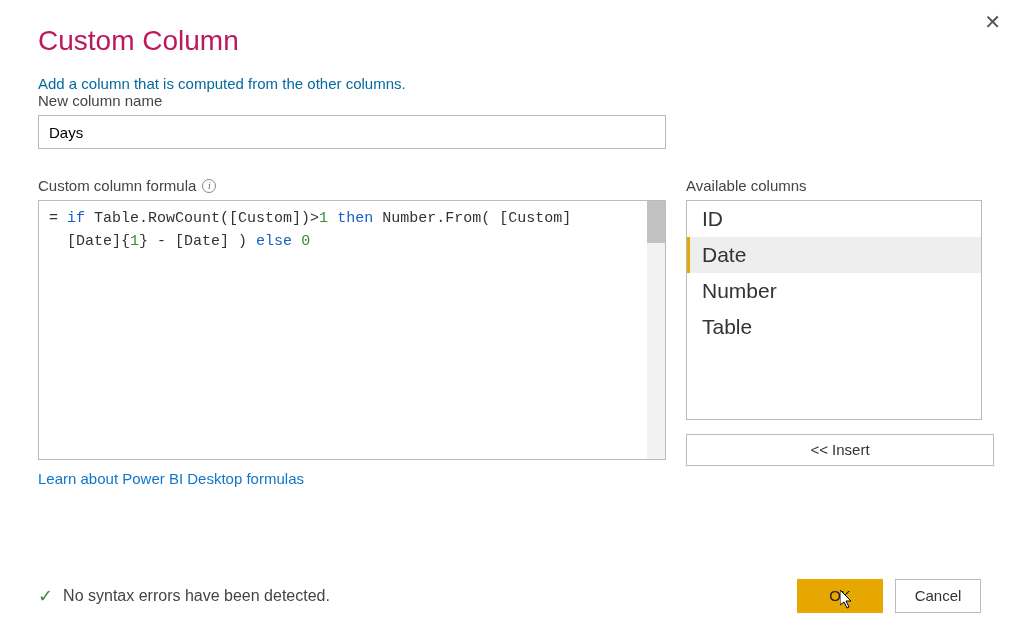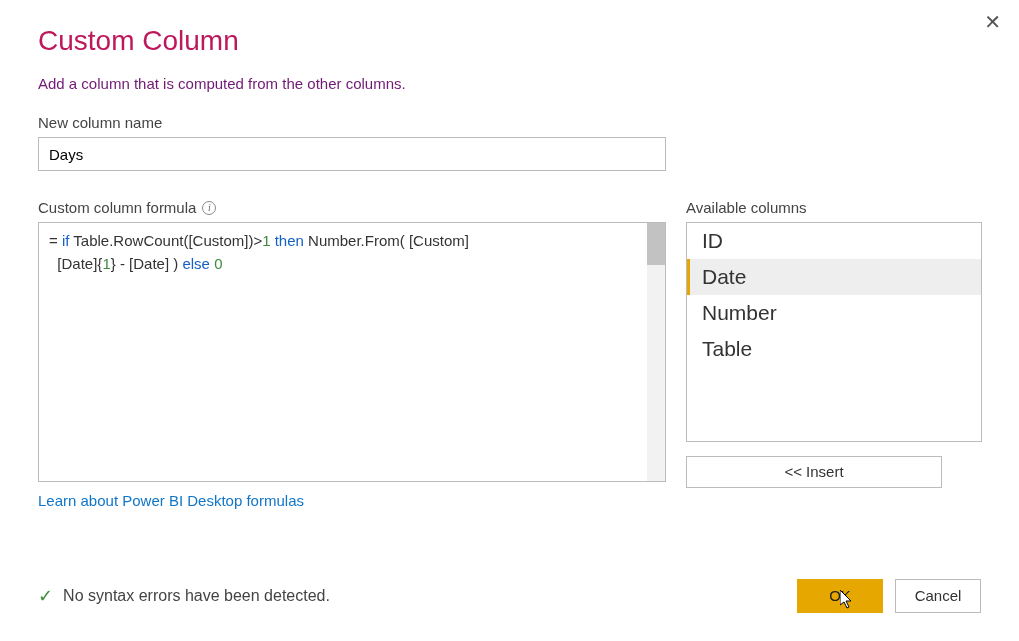--- a/index.html
+++ b/index.html
@@ -22,22 +22,21 @@
       line-height: 1;
     }
     h1.title {
       font-size: 28px;
       font-weight: 300;
       color: #be185d;
       margin-bottom: 18px;
     }
     .subtitle {
       font-size: 15px;
-      color: #701a75;
-      margin-bottom: 22px;
+      color: #0369a1;
     }
     .label {
       font-size: 15px;
       color: #444;
       margin-bottom: 6px;
       display: flex;
       align-items: center;
       gap: 6px;
     }
     .info-icon {
@@ -68,21 +67,21 @@
     .right-col { width: 296px; }
     .formula-box {
       width: 628px;
       height: 260px;
       border: 1px solid #bbb;
       position: relative;
       background: #fff;
       overflow: hidden;
     }
     .formula-content {
-      font-family: Liberation Sans, sans-serif;
+      font-family: Liberation Mono, monospace;
       font-size: 15px;
       line-height: 1.55;
       padding: 6px 20px 6px 10px;
       white-space: pre-wrap;
       color: #333;
     }
     .tok-eq { color: #333; }
     .tok-kw { color: #1560c7; }
     .tok-num { color: #3a8b3a; }
     .scrollbar {
@@ -121,21 +120,21 @@
       font-size: 21px;
       color: #333;
       border-left: 3px solid transparent;
       cursor: pointer;
     }
     .avail-item.sel {
       background: #eee;
       border-left: 3px solid #e6a700;
     }
     .insert-btn {
-      width: 256px;
+      width: 308px;
       height: 32px;
       margin-top: 14px;
       border: 1px solid #bbb;
       background: #fff;
       text-align: center;
       line-height: 30px;
       font-size: 15px;
       cursor: pointer;
     }
     .footer {

